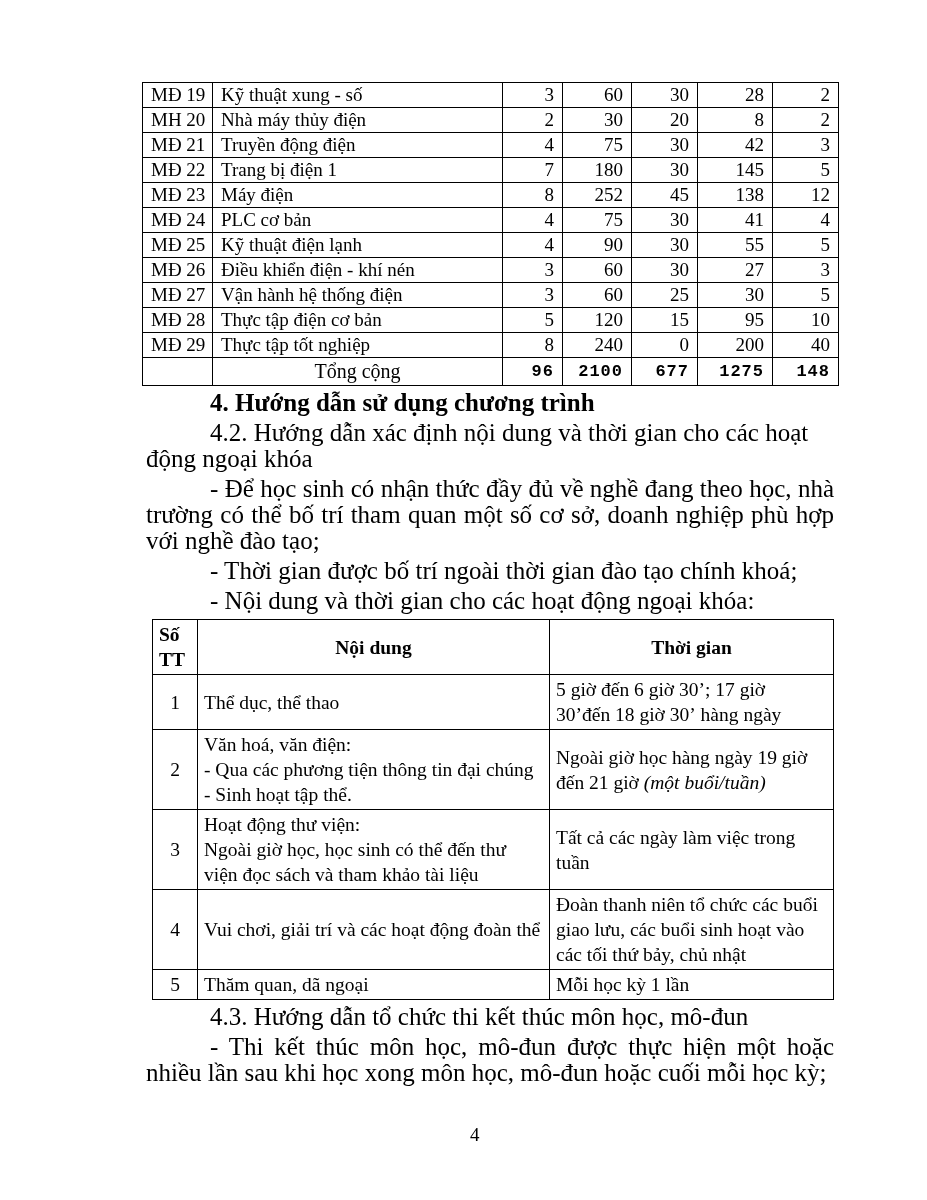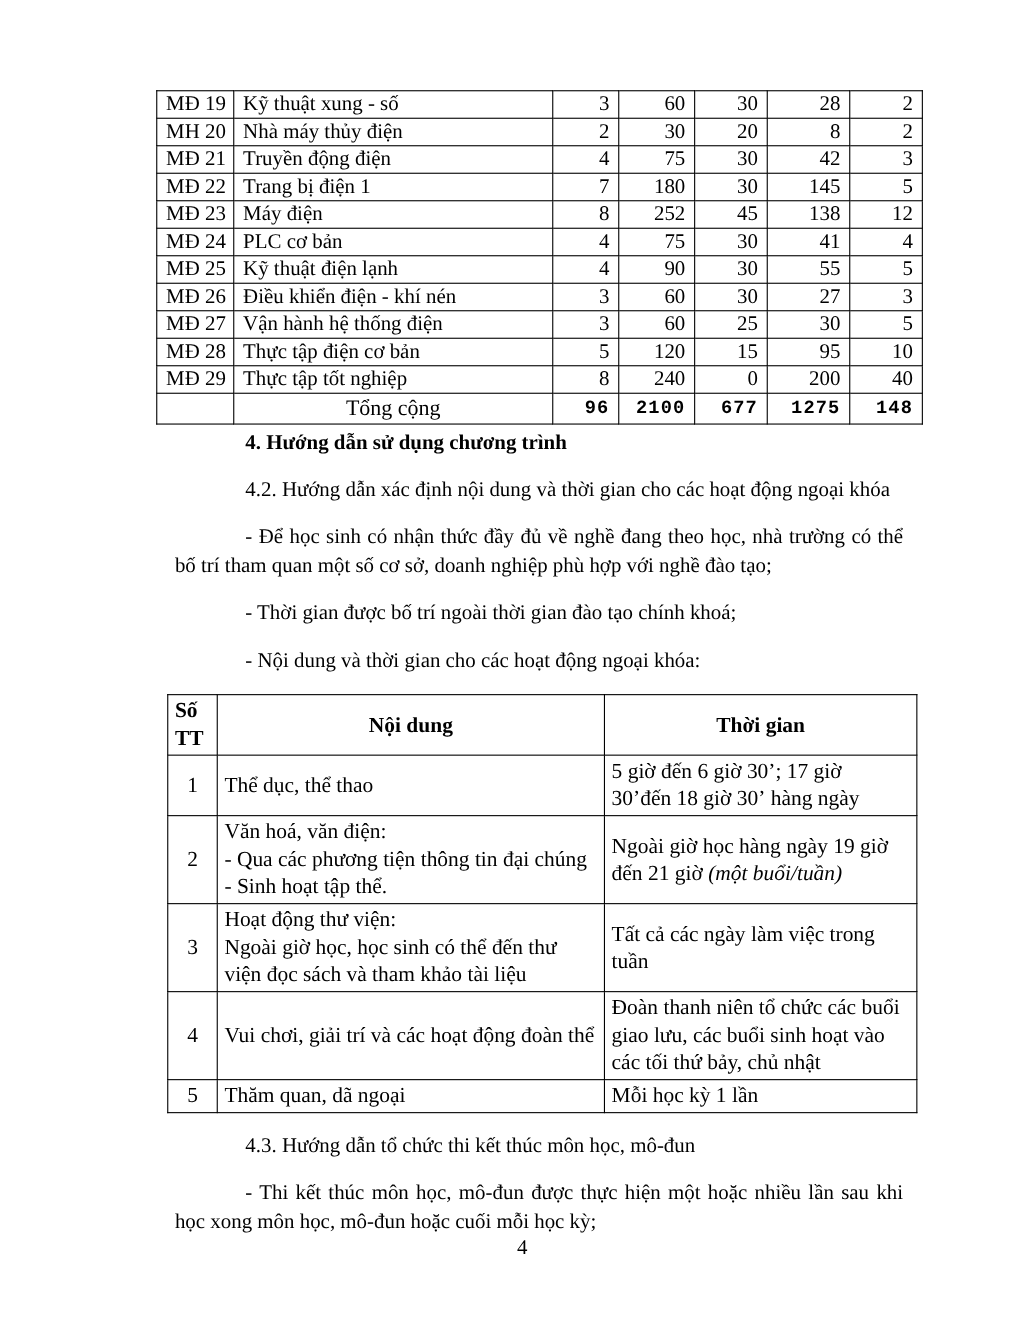--- a/index.html
+++ b/index.html
@@ -37,34 +37,34 @@
   td.total-label { text-align: center; font-weight: normal; font-size: 20px; }
   td.tn {
     font-family: "Liberation Mono", monospace;
     font-weight: bold;
     font-size: 17px;
     letter-spacing: 1px;
   }
 
   
   .para, .heading {
-    font-size: 19px;
+    font-size: 25px;
     line-height: 26px;
-    margin: 17px;
+    margin: 4px;
     text-indent: 64px;
   }
   .heading { font-weight: bold; margin-top: 4px; }
   .just { text-align: justify; }
 
   
   table.atable {
     border-collapse: collapse;
     width: 681px;
     margin-left: 10px;
-    margin-top: 15px;
+    margin-top: 5px;
     table-layout: fixed;
     font-size: 19.5px;
     line-height: 25px;
   }
   table.atable th, table.atable td {
     border: 1px solid #000;
     padding: 2px 6px;
     vertical-align: middle;
     overflow: hidden;
   }

